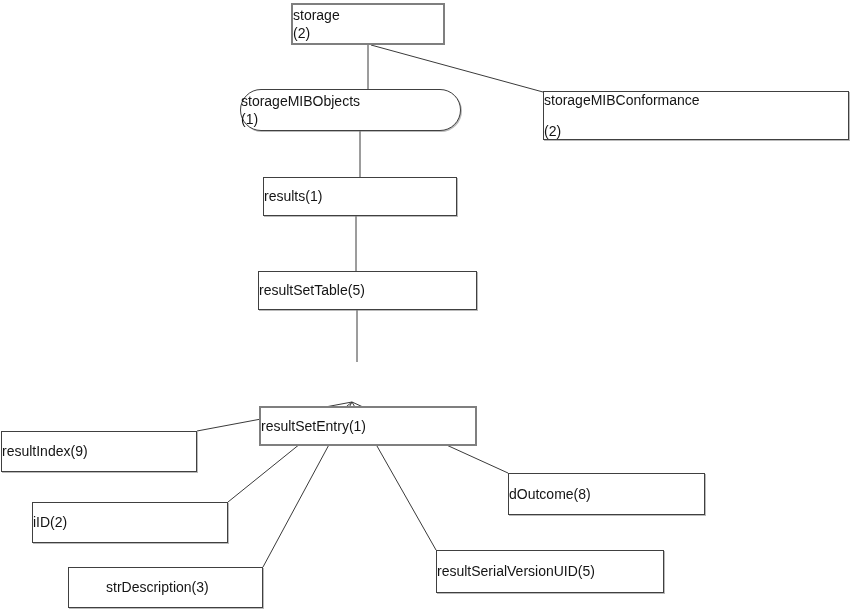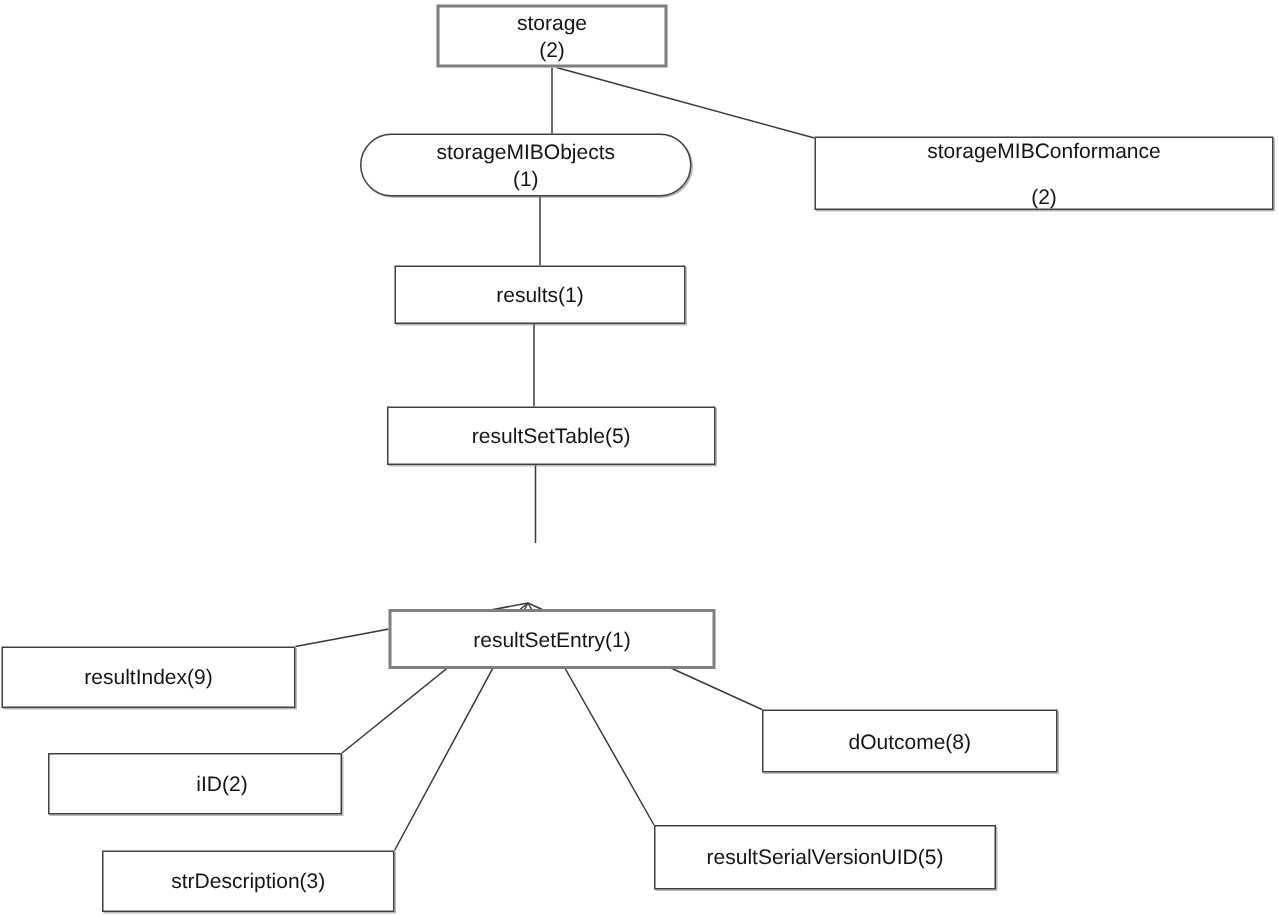--- a/index.html
+++ b/index.html
@@ -31,21 +31,21 @@
     height: 610px;
   }
   .node {
     position: absolute;
     box-sizing: border-box;
     background: #ffffff;
     border: 1px solid #404040;
     box-shadow: 1px 1px 0 rgba(130,130,130,0.55);
     display: flex;
     flex-direction: column;
-    align-items: center;
+    align-items: flex-start;
     justify-content: center;
     text-align: center;
     font-size: 14px;
     line-height: 1.3;
     color: #141414;
   }
   .node.thick {
     border: 2px solid #7f7f7f;
     box-shadow: none;
   }
@@ -87,24 +87,24 @@
       </div>
       <div class="node" style="left: 258px; top: 271px; width: 219px; height: 39px;">
         <div class="node-line">resultSetTable(5)</div>
       </div>
       <div class="node thick" style="left: 259px; top: 362px; width: 218px; height: 40px; margin-top: 44px;">
         <div class="node-line">resultSetEntry(1)</div>
       </div>
       <div class="node" style="left: 1px; top: 431px; width: 196px; height: 41px;">
         <div class="node-line">resultIndex(9)</div>
       </div>
-      <div class="node" style="left: 32px; top: 502px; width: 196px; height: 41px; padding-left: 36px;">
+      <div class="node" style="left: 32px; top: 502px; width: 196px; height: 41px;">
         <div class="node-line">iID(2)</div>
       </div>
-      <div class="node" style="left: 68px; top: 567px; width: 195px; height: 41px;">
+      <div class="node" style="left: 68px; top: 567px; width: 195px; height: 41px; padding-left: 37px;">
         <div class="node-line">strDescription(3)</div>
       </div>
       <div class="node" style="left: 508px; top: 473px; width: 197px; height: 42px;">
         <div class="node-line">dOutcome(8)</div>
       </div>
       <div class="node" style="left: 436px; top: 550px; width: 228px; height: 43px;">
         <div class="node-line">resultSerialVersionUID(5)</div>
       </div>
     </div>
 </div>

